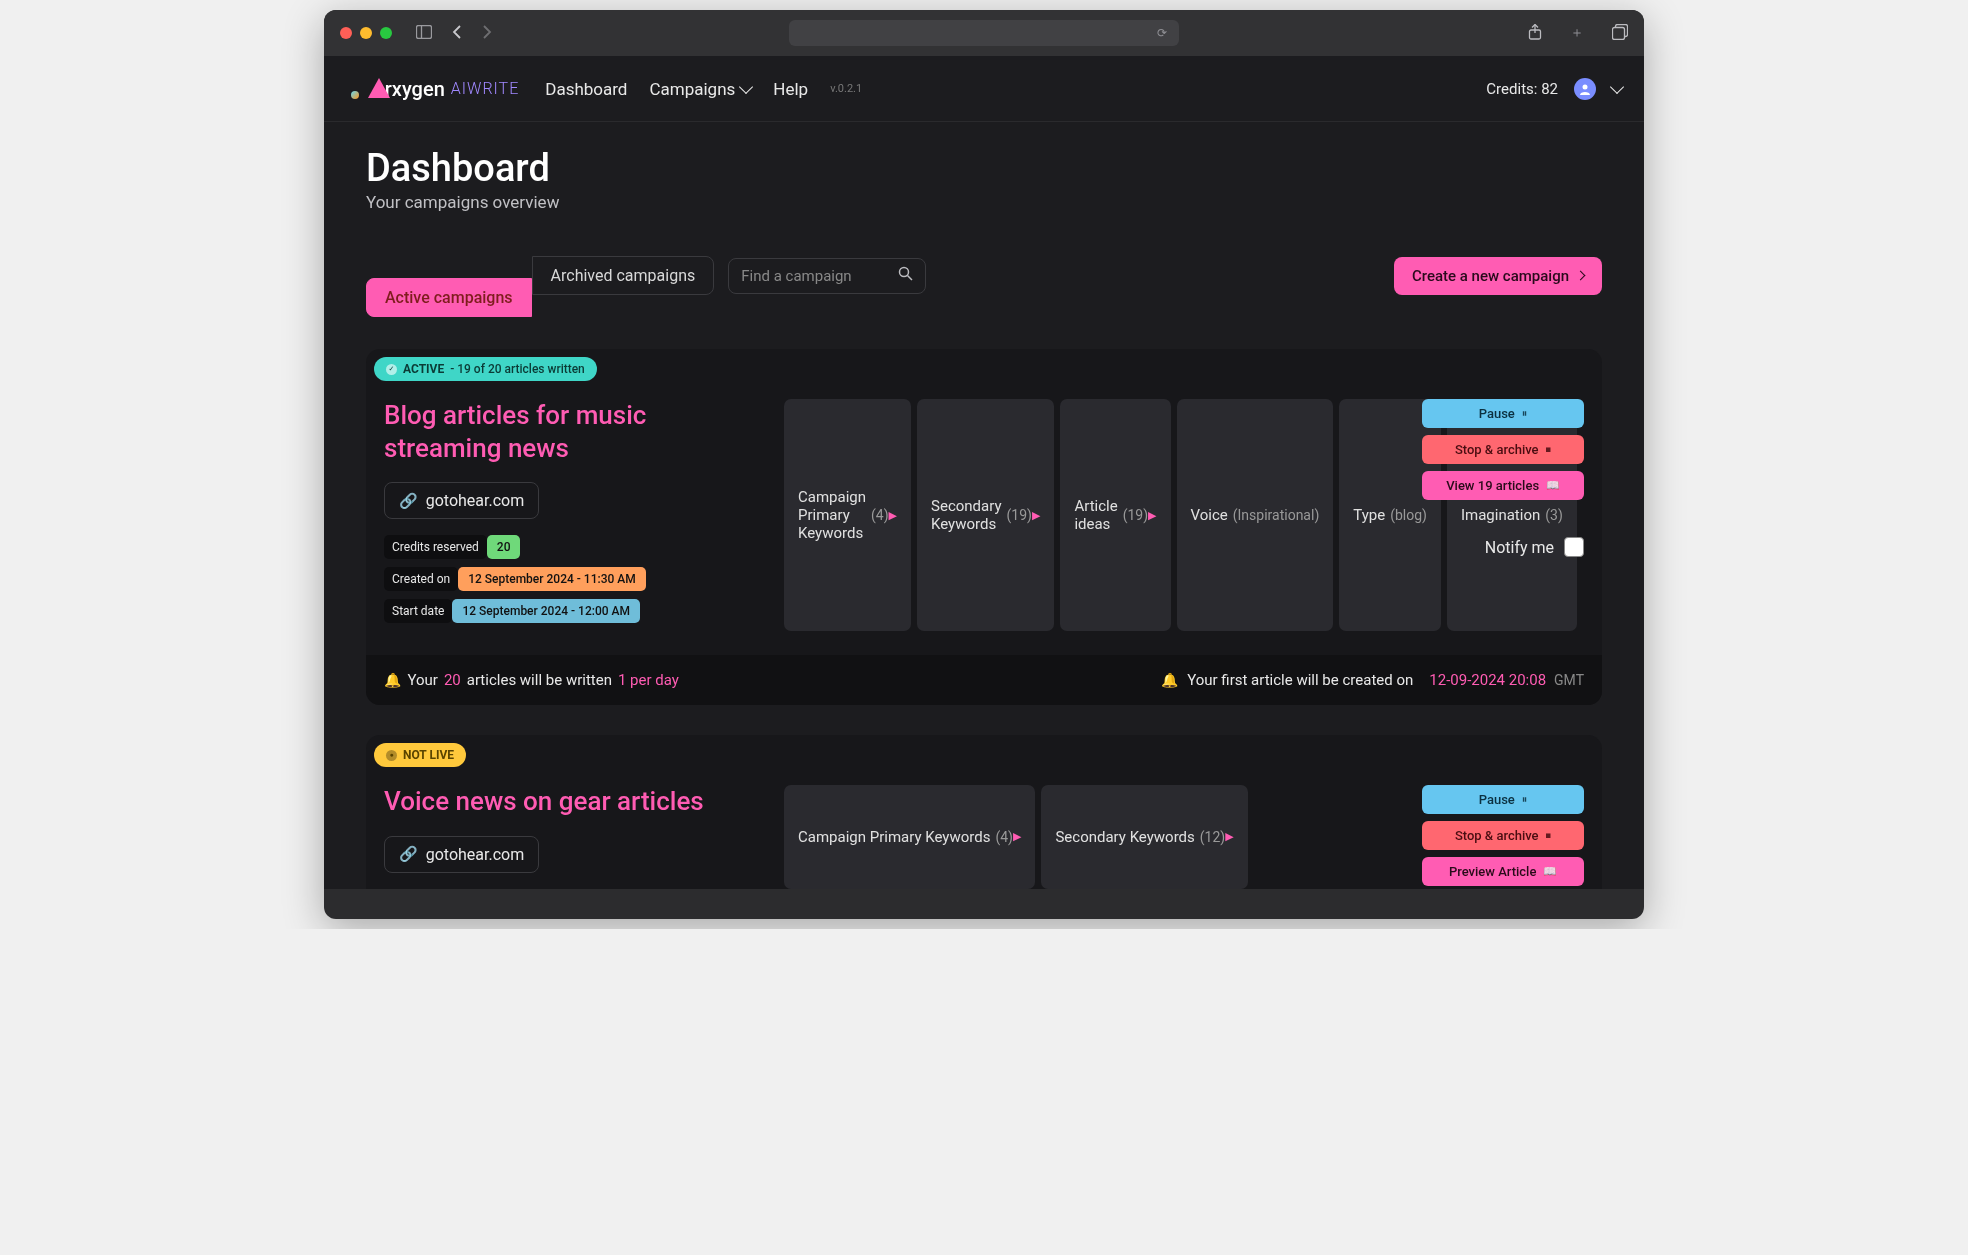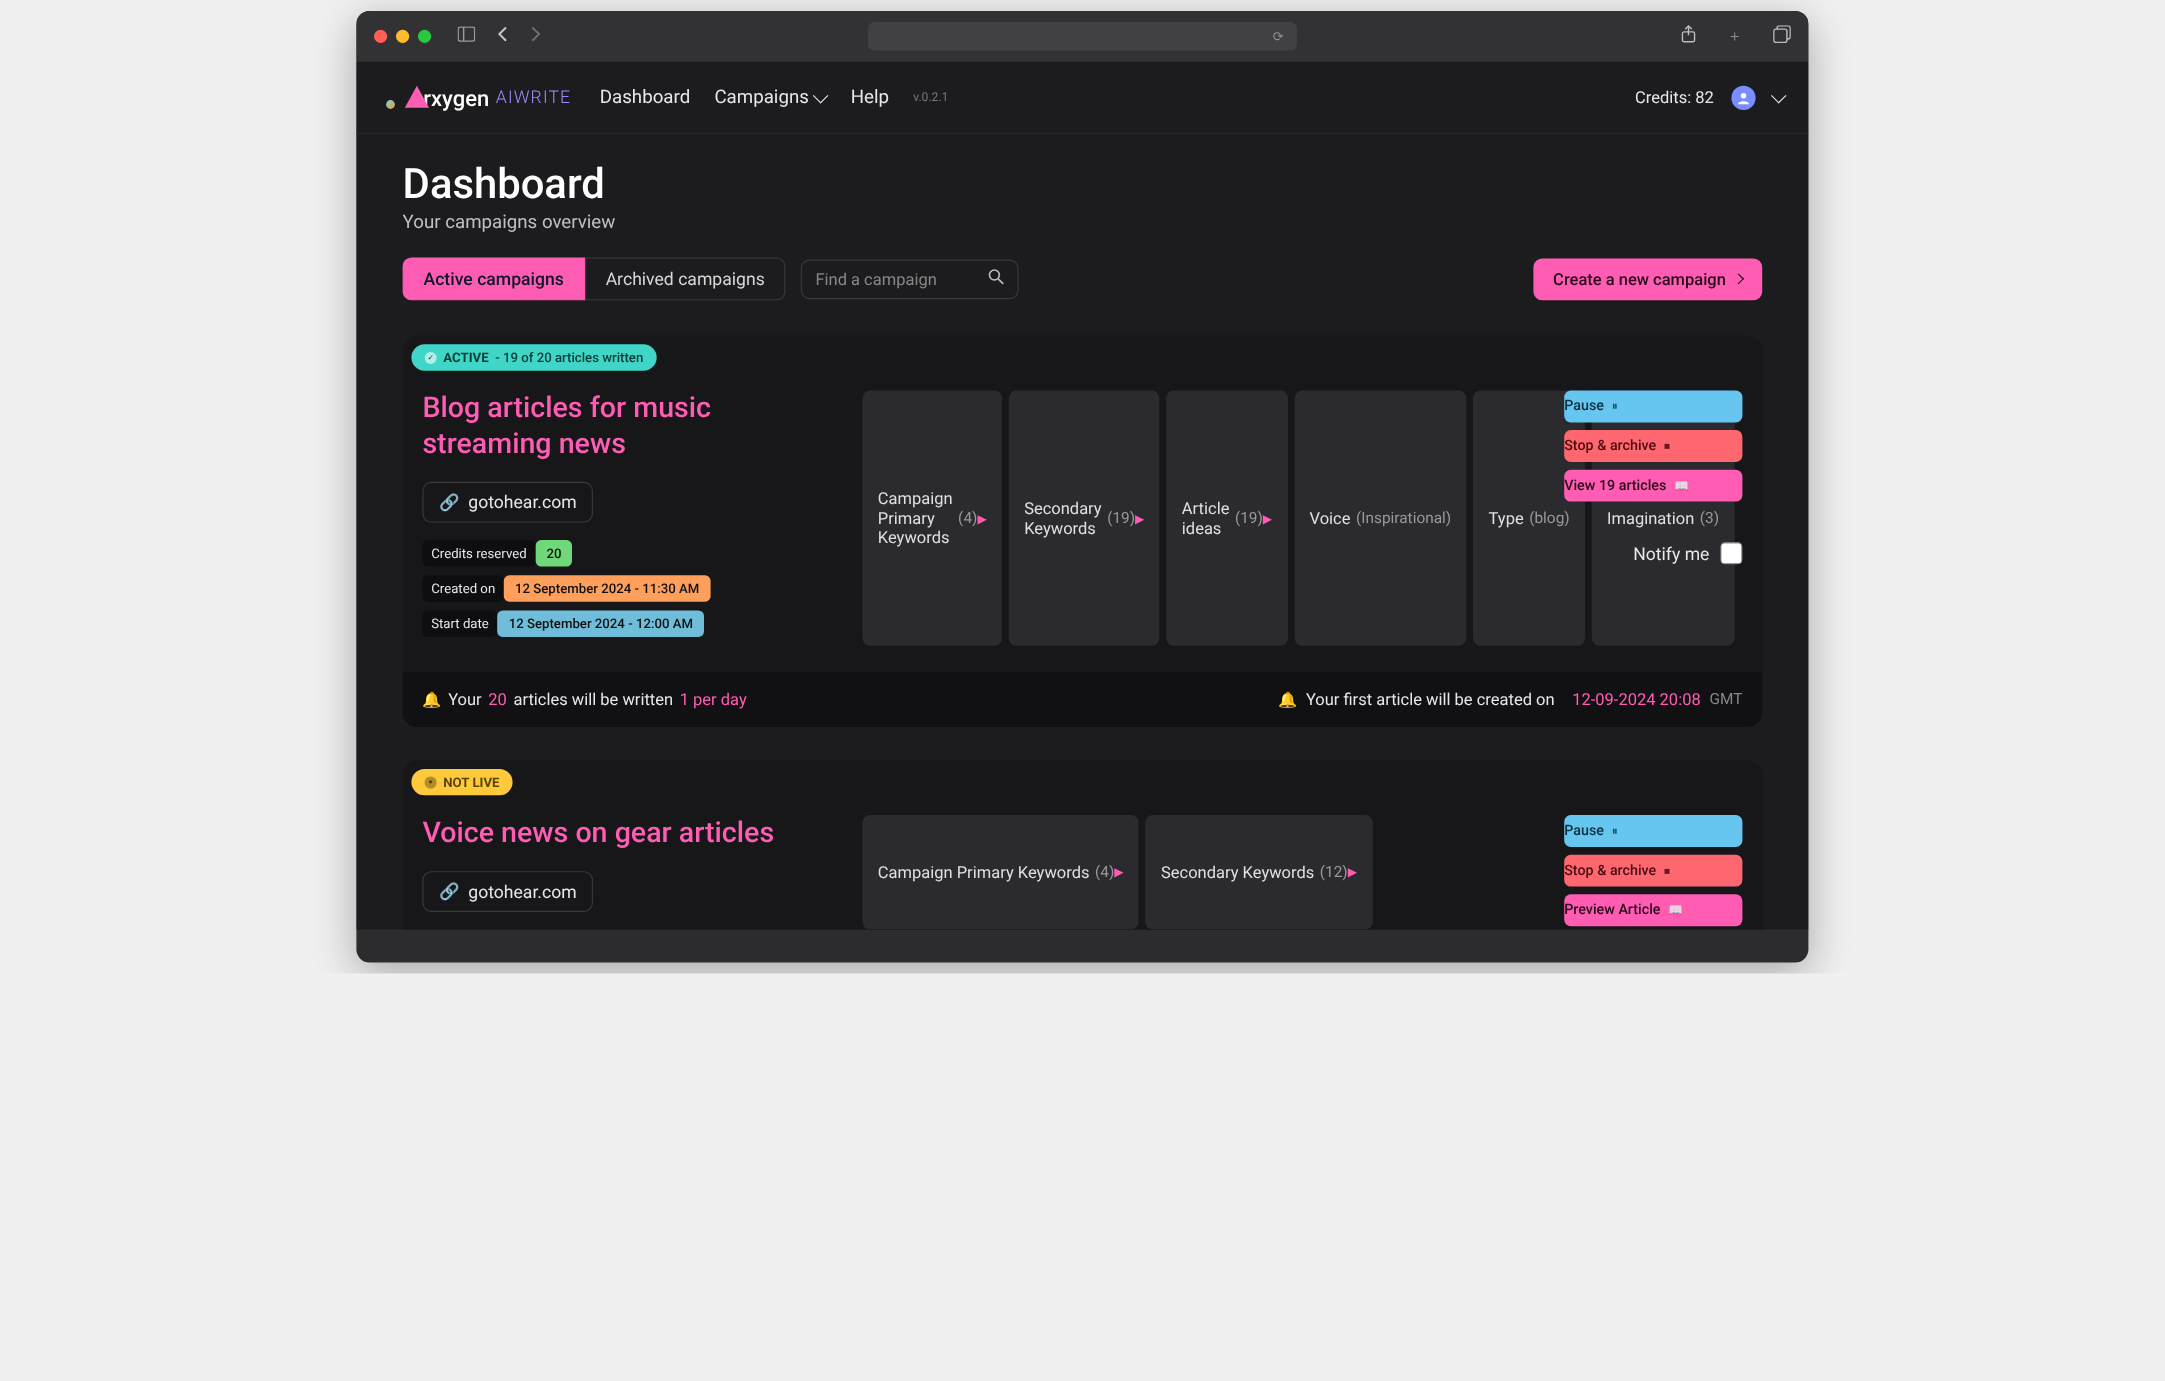--- a/index.html
+++ b/index.html
@@ -25,21 +25,21 @@
   .logo-sub { color: #a088ff; font-size: 16px; font-weight: 300; letter-spacing: 1px; }
   .navlink { color: #e8e8e8; font-size: 17px; margin-right: 22px; cursor: pointer; display: flex; align-items: center; gap: 6px; }
   .version { color: #777; font-size: 11px; }
   .nav-right { margin-left: auto; display: flex; align-items: center; gap: 16px; color: #e8e8e8; font-size: 15px; }
   .avatar { width: 22px; height: 22px; border-radius: 50%; background: #7a8dff; display: flex; align-items: center; justify-content: center; font-size: 11px; color: #fff; }
   .content { padding: 24px 42px 0 42px; }
   .page-title { color: #fff; font-size: 38px; font-weight: 500; margin-bottom: 2px; }
   .page-sub { color: #c0c0c4; font-size: 17px; margin-bottom: 22px; }
   .controls-row { display: flex; align-items: center; gap: 0; margin-bottom: 32px; }
   .tab { padding: 9px 18px; font-size: 16px; cursor: pointer; border: 1px solid #3a3a3e; }
-  .tab.active { background: #ff5cb3; color: #0f172a; border-radius: 8px 0 0 8px; border-color: #ff5cb3; font-weight: 500; }
+  .tab.active { background: #ff5cb3; color: #7f1d1d; border-radius: 8px 0 0 8px; border-color: #ff5cb3; font-weight: 500; margin-top: 44px; }
   .tab.inactive { background: #1c1c1f; color: #d8d8d8; border-radius: 0 8px 8px 0; }
   .search-wrap { margin-left: 14px; width: 198px; height: 36px; border: 1px solid #3a3a3e; border-radius: 8px; display: flex; align-items: center; padding: 0 12px; color: #888; font-size: 15px; }
   .create-btn { margin-left: auto; background: #ff5cb3; color: #2a0a1c; padding: 10px 18px; border-radius: 8px; font-size: 15px; font-weight: 500; cursor: pointer; display: flex; align-items: center; gap: 8px; }
   .card { background: #17171a; border-radius: 14px; padding: 0 0 0 0; margin-bottom: 30px; overflow: hidden; }
   .status-pill { display: inline-flex; align-items: center; gap: 6px; margin: 8px 0 0 8px; padding: 5px 12px; border-radius: 16px; font-size: 12px; font-weight: 500; }
   .status-active { background: #3fd6c7; color: #0b3b36; }
   .status-notlive { background: #ffc93c; color: #5a4400; }
   .status-icon { width: 11px; height: 11px; border-radius: 50%; background: rgba(255,255,255,0.6); display: inline-flex; align-items: center; justify-content: center; font-size: 7px; }
   .card-body { display: flex; padding: 18px 18px 24px 18px; gap: 20px; }
   .col-left { width: 380px; flex-shrink: 0; }
@@ -49,21 +49,21 @@
   .meta-label { background: #0e0e10; color: #e8e8e8; font-size: 12px; padding: 5px 8px; border-radius: 5px; }
   .meta-val { font-size: 12px; padding: 5px 10px; border-radius: 5px; color: #111; font-weight: 500; margin-left: 0; }
   .meta-val.green { background: #6fd97a; }
   .meta-val.orange { background: #ff9f5c; }
   .meta-val.blue { background: #6fbdd9; }
   .col-mid { flex: 1; max-width: 470px; display: flex; flex-direction: row; gap: 6px; }
   .acc-row { background: #2a2a2f; border-radius: 7px; padding: 10px 14px; color: #e0e0e0; font-size: 15px; display: flex; align-items: center; cursor: pointer; }
   .acc-count { color: #999; margin-left: 5px; font-size: 14px; }
   .acc-chev { margin-left: auto; color: #ff5cb3; font-size: 11px; }
   .col-right { margin-left: auto; width: 162px; display: flex; flex-direction: column; gap: 7px; }
-  .action-btn { width: 100%; padding: 7px 0; border-radius: 6px; font-size: 13px; font-weight: 500; display: flex; align-items: center; gap: 7px; cursor: pointer; }
+  .action-btn { width: 100%; padding: 7px 0; border-radius: 6px; font-size: 13px; font-weight: 500; display: flex; align-items: center; justify-content: center; gap: 7px; cursor: pointer; }
   .btn-blue { background: #66c6f0; color: #0b3040; }
   .btn-red { background: #ff6770; color: #4a0d11; }
   .btn-pink { background: #ff5cb3; color: #2a0b1a; }
   .notify { display: flex; align-items: center; gap: 10px; margin-top: 30px; color: #e8e8e8; font-size: 16px; justify-content: flex-end; }
   .notify-box { width: 20px; height: 20px; border: 1.5px solid #888; border-radius: 4px; background: #fff; }
   .footer-row { background: #111113; padding: 16px 18px; display: flex; align-items: center; color: #e8e8e8; font-size: 15px; }
   .footer-left { display: flex; align-items: center; gap: 6px; }
   .footer-right { margin-left: auto; display: flex; align-items: center; gap: 8px; }
   .hl-pink { color: #ff5cb3; }
   .hl-gmt { color: #888; font-size: 14px; }

